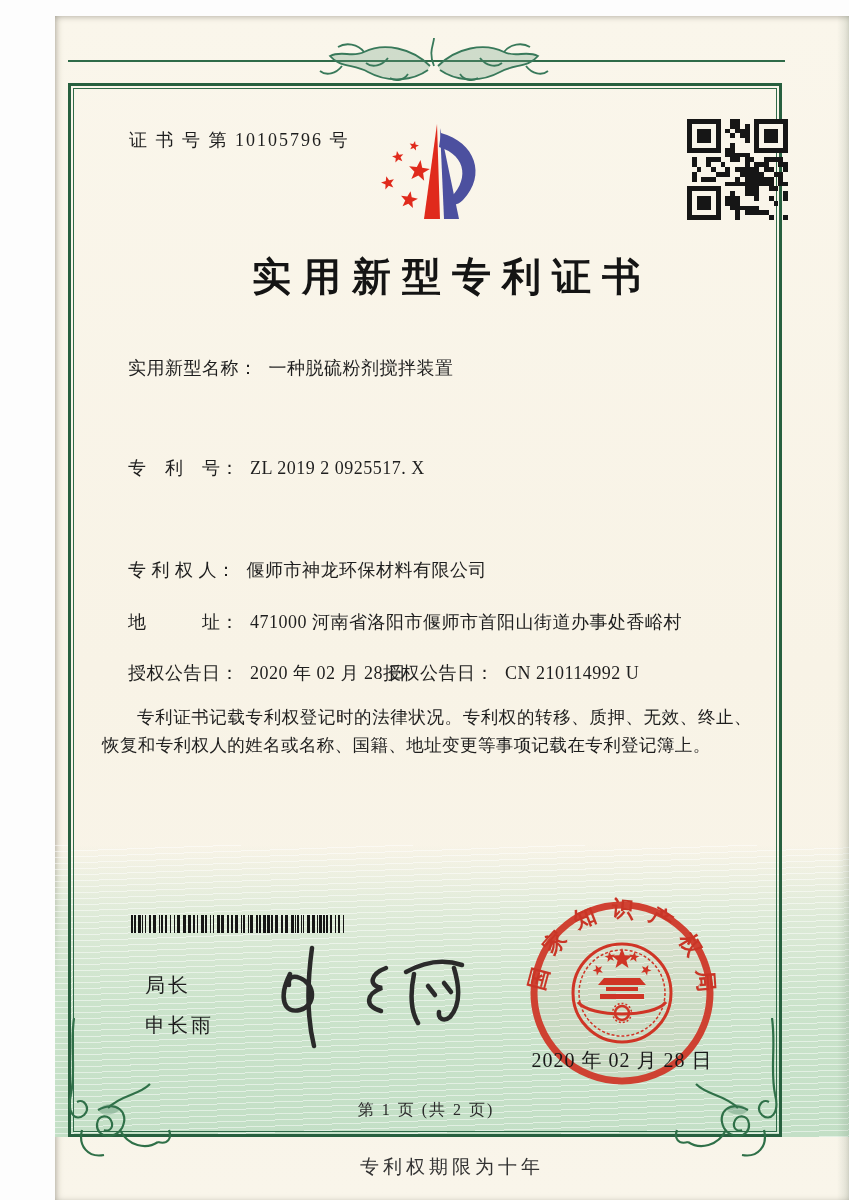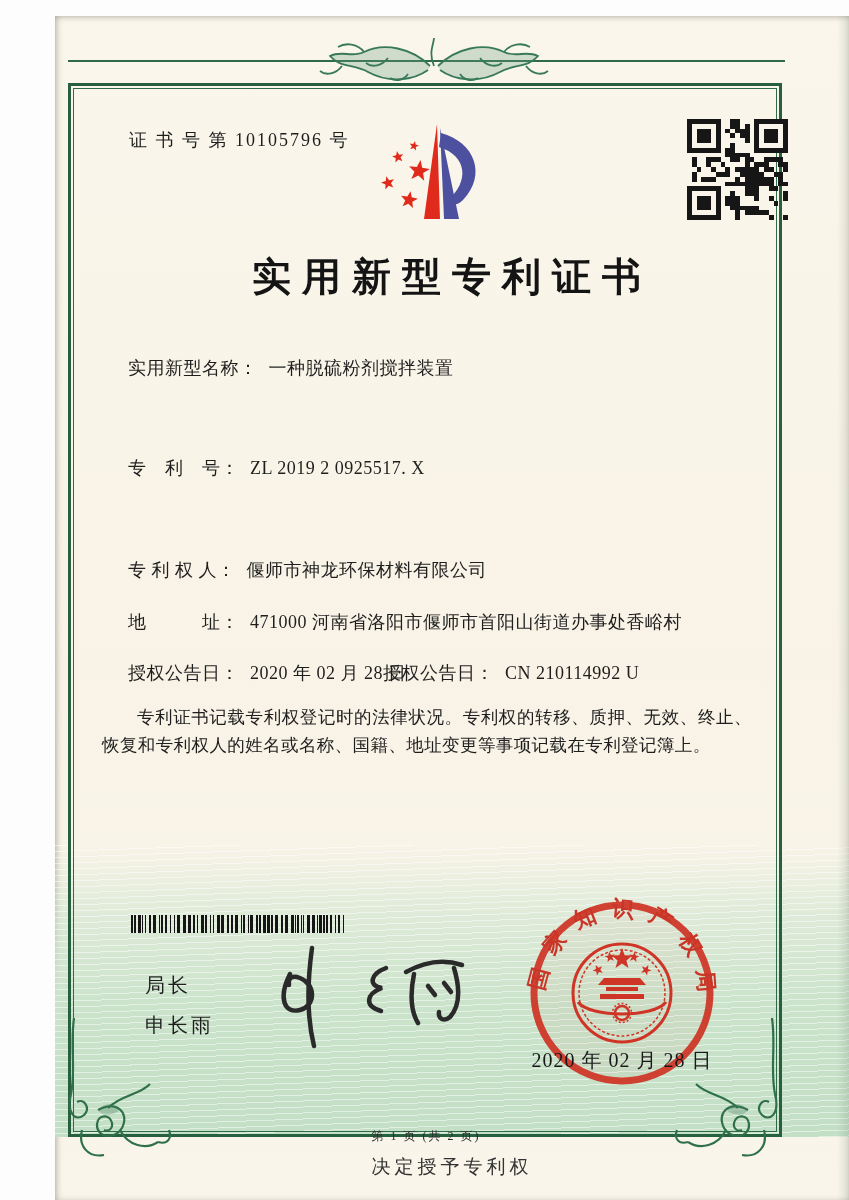--- a/index.html
+++ b/index.html
@@ -29,21 +29,21 @@
   .bodytext{position:absolute;left:47px;top:687px;width:650px;font-size:17.5px;line-height:28px;
             text-align:justify;letter-spacing:.4px;}
   .bodytext p{margin:0;text-indent:2em;}
   .barcode{position:absolute;left:76px;top:899px;width:217px;height:18px;}
   .signer-title{position:absolute;left:90px;top:956px;font-size:20px;letter-spacing:3px;}
   .signer-name{position:absolute;left:90px;top:996px;font-size:20px;letter-spacing:3px;}
   .signature{position:absolute;left:193px;top:926px;width:225px;height:110px;}
   .seal{position:absolute;left:447px;top:866px;width:240px;height:220px;}
   .seal-date{position:absolute;left:447px;top:1031px;width:240px;text-align:center;
              font-size:20px;letter-spacing:1px;color:#191919;}
-  .pageno{position:absolute;left:0;top:1112px;width:742px;text-align:center;font-size:12px;letter-spacing:2px;color:#2a2a2a;}
+  .pageno{position:absolute;left:0;top:1084px;width:742px;text-align:center;font-size:16px;letter-spacing:2px;color:#2a2a2a;}
   .backnote{position:absolute;left:0;top:1138px;width:794px;text-align:center;font-size:19px;letter-spacing:4px;color:#333;}
 </style>
 </head>
 <body>
 
 <div class="canvas">
   <div class="paper">
 
     <div class="wash"></div>
 
@@ -354,16 +354,16 @@
       <polygon fill="#cf3526" points="120.00,66.00 122.72,73.26 130.46,73.60 124.39,78.43 126.47,85.90 120.00,81.62 113.53,85.90 115.61,78.43 109.54,73.60 117.28,73.26"></polygon>
       <polygon fill="#cf3526" points="93.68,83.02 96.44,85.73 100.02,84.25 98.29,87.72 100.81,90.67 96.98,90.09 94.95,93.40 94.31,89.58 90.54,88.67 93.98,86.88"></polygon>
       <polygon fill="#cf3526" points="107.04,69.58 109.01,72.92 112.86,72.42 110.29,75.32 111.96,78.82 108.40,77.27 105.59,79.94 105.96,76.08 102.55,74.23 106.34,73.40"></polygon>
       <polygon fill="#cf3526" points="132.96,69.58 133.66,73.40 137.45,74.23 134.04,76.08 134.41,79.94 131.60,77.27 128.04,78.82 129.71,75.32 127.14,72.42 130.99,72.92"></polygon>
       <polygon fill="#cf3526" points="146.32,83.02 146.02,86.88 149.46,88.67 145.69,89.58 145.05,93.40 143.02,90.09 139.19,90.67 141.71,87.72 139.98,84.25 143.56,85.73"></polygon>
     </svg>
 
     <div class="seal-date">2020 年 02 月 28 日</div>
 
     <div class="pageno">第 1 页 (共 2 页)</div>
-    <div class="backnote">决定授予专利权</div>
+    <div class="backnote">专利权期限为十年</div>
 
   </div>
 </div>
 
 </body></html>

